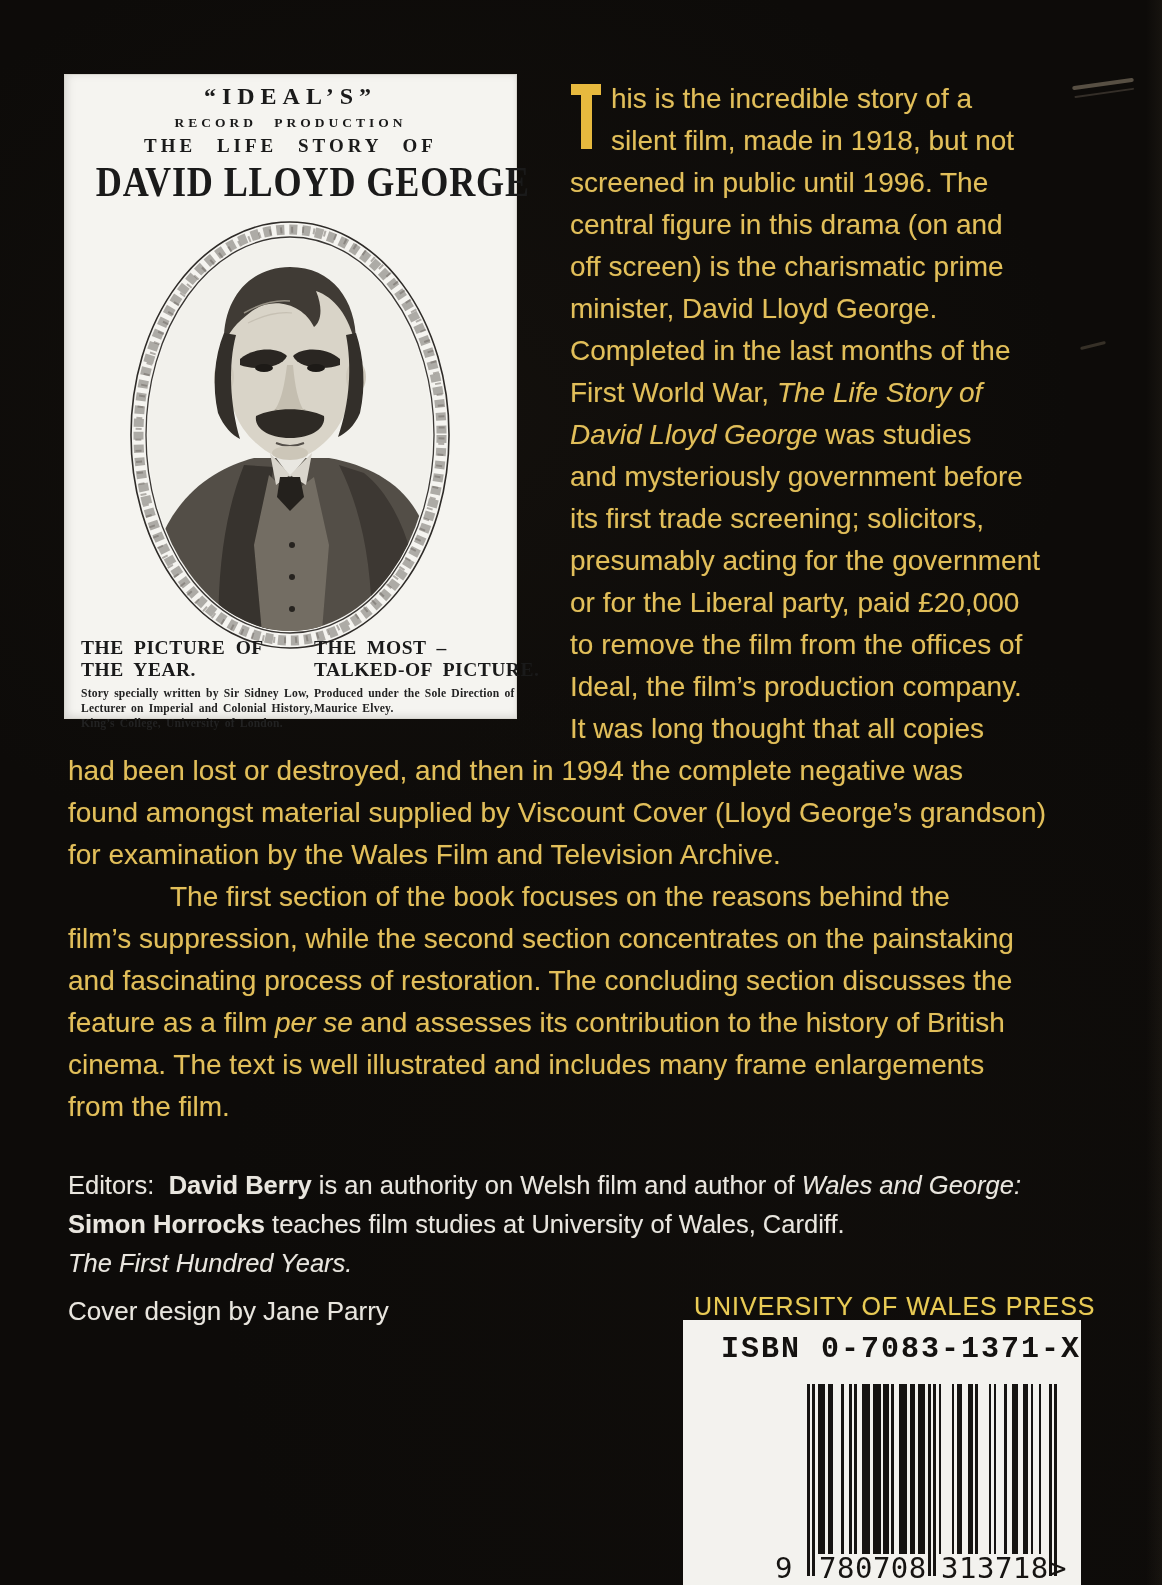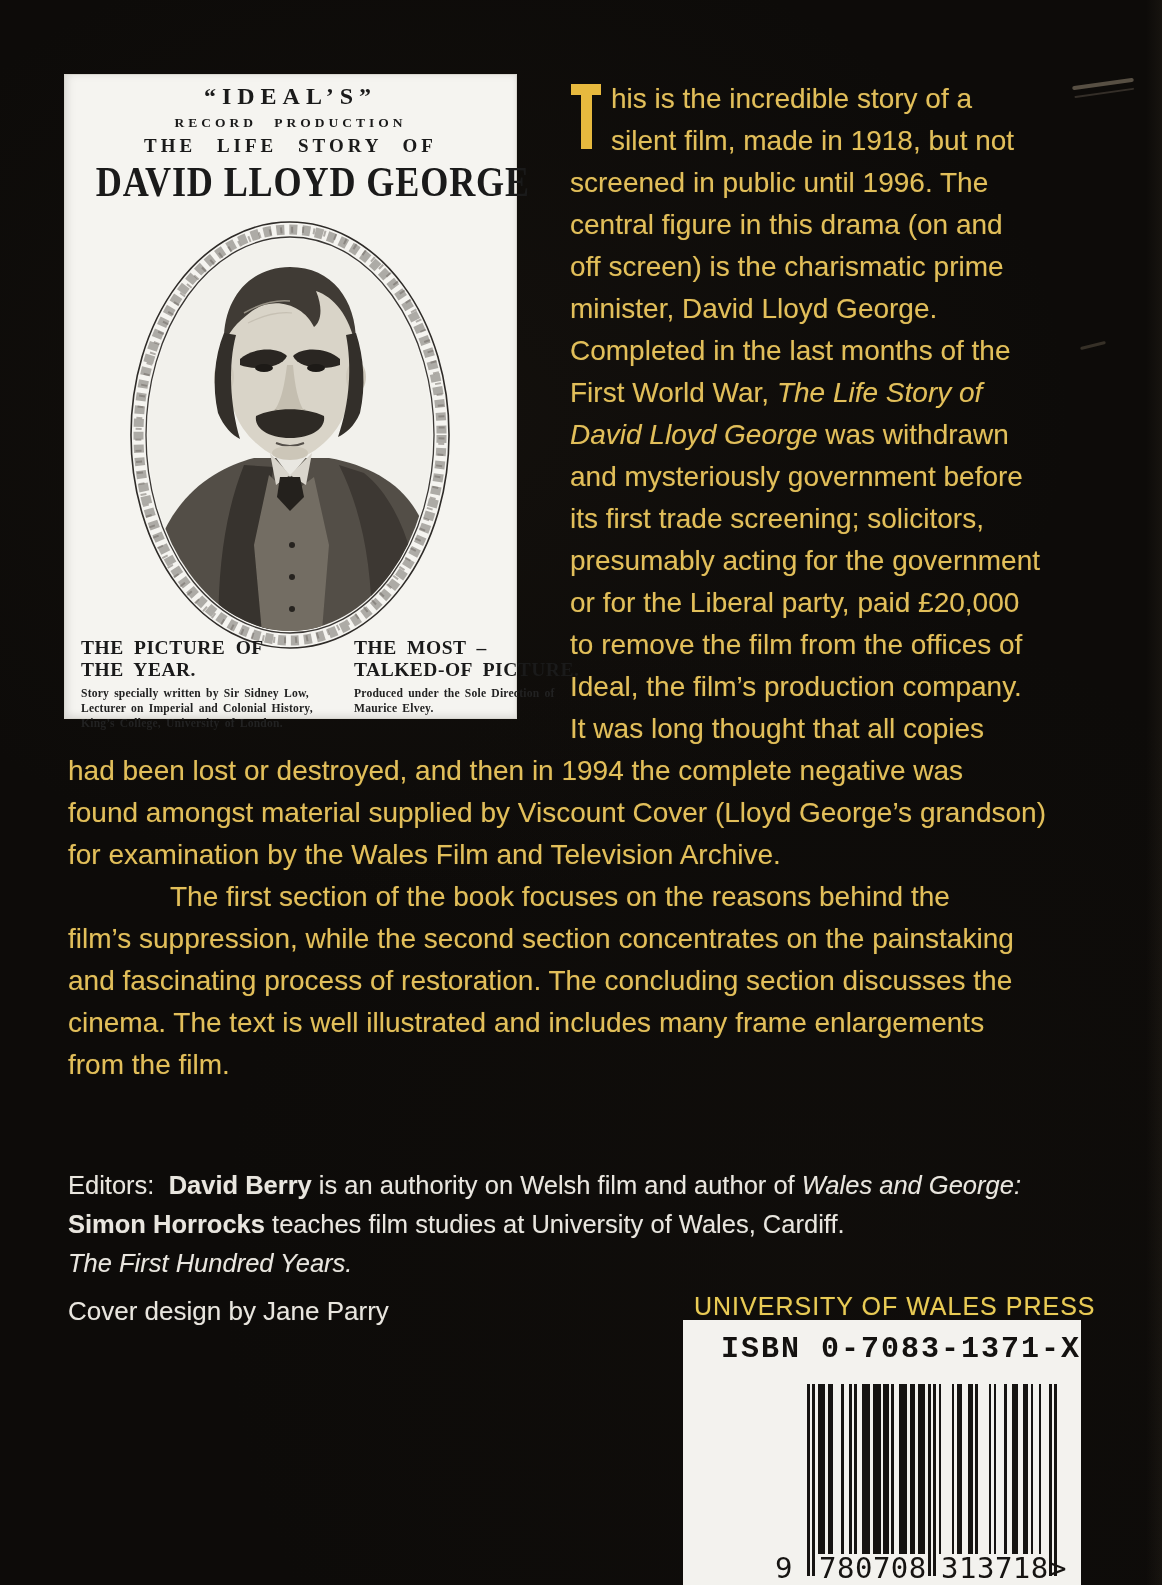--- a/index.html
+++ b/index.html
@@ -26,21 +26,21 @@
     text-align:center;
   }
   .p-quote{margin-top:9px;font-weight:bold;font-size:24px;letter-spacing:6px;}
   .p-sub{margin-top:5px;font-weight:bold;font-size:13.5px;letter-spacing:4px;word-spacing:10px;}
   .p-pre{margin-top:4px;font-weight:bold;font-size:19px;letter-spacing:4px;word-spacing:12px;}
   .p-main{margin-top:1px;font-weight:bold;font-size:42px;white-space:nowrap;
           transform:scaleX(.86);transform-origin:50% 0;letter-spacing:1px;}
   .portrait{position:absolute;left:60px;top:141px;width:332px;height:440px;}
   .cap{position:absolute;top:563px;text-align:left;}
   .cap-l{left:17px;width:222px;}
-  .cap-r{left:250px;width:192px;margin-left:40px;}
+  .cap-r{left:250px;width:192px;}
   .cap-h .line{font-weight:bold;font-size:19.5px;line-height:22px;letter-spacing:.5px;word-spacing:5px;}
   .cap-s{margin-top:5px;}
   .cap-s .line{font-weight:bold;font-size:11.6px;line-height:15.2px;letter-spacing:.2px;word-spacing:2px;color:#222;}
 
   
   .gold{color:#e2bf5a;text-shadow:0 0 1px rgba(226,191,90,.35);}
   .blurb-col{position:absolute;left:570px;top:78px;width:508px;font-size:28px;line-height:42px;}
   .blurb-full{position:absolute;left:68px;top:750px;width:1014px;font-size:28px;line-height:42px;}
   .line{white-space:pre;}
   .s-i{font-style:italic;}
@@ -162,38 +162,39 @@
     </span>
     <div>
         <div class="line"><span>his is the incredible story of a</span></div>
         <div class="line"><span>silent film, made in 1918, but not</span></div>
         <div class="line"><span>screened in public until 1996. The</span></div>
         <div class="line"><span>central figure in this drama (on and</span></div>
         <div class="line"><span>off screen) is the charismatic prime</span></div>
         <div class="line"><span>minister, David Lloyd George.</span></div>
         <div class="line"><span>Completed in the last months of the</span></div>
         <div class="line"><span>First World War, </span><span class="s-i">The Life Story of</span></div>
-        <div class="line"><span class="s-i">David Lloyd George</span><span> was withdrawn</span></div>
+        <div class="line"><span class="s-i">David Lloyd George</span><span> was studies</span></div>
         <div class="line"><span>and mysteriously government before</span></div>
         <div class="line"><span>its first trade screening; solicitors,</span></div>
         <div class="line"><span>presumably acting for the government</span></div>
         <div class="line"><span>or for the Liberal party, paid £20,000</span></div>
         <div class="line"><span>to remove the film from the offices of</span></div>
         <div class="line"><span>Ideal, the film’s production company.</span></div>
         <div class="line"><span>It was long thought that all copies</span></div>
       </div>
   </div>
 
   <div class="blurb-full gold">
       <div class="line"><span>had been lost or destroyed, and then in 1994 the complete negative was</span></div>
       <div class="line"><span>found amongst material supplied by Viscount Cover (Lloyd George’s grandson)</span></div>
       <div class="line"><span>for examination by the Wales Film and Television Archive.</span></div>
       <div class="line"><span class="s-ind">The first section of the book focuses on the reasons behind the</span></div>
       <div class="line"><span>film’s suppression, while the second section concentrates on the painstaking</span></div>
       <div class="line"><span>and fascinating process of restoration. The concluding section discusses the</span></div>
+      <div class="line"><span>feature as a film </span><span class="s-i">per se</span><span> and assesses its contribution to the history of British</span></div>
       <div class="line"><span>cinema. The text is well illustrated and includes many frame enlargements</span></div>
       <div class="line"><span>from the film.</span></div>
     </div>
 
   <div class="editors whitetxt">
       <div class="line"><span>Editors:  </span><span class="s-b">David Berry</span><span> is an authority on Welsh film and author of </span><span class="s-i">Wales and George:</span></div>
       <div class="line"><span class="s-b">Simon Horrocks</span><span> teaches film studies at University of Wales, Cardiff.</span></div>
       <div class="line"><span class="s-i">The First Hundred Years.</span></div>
     </div>
 

